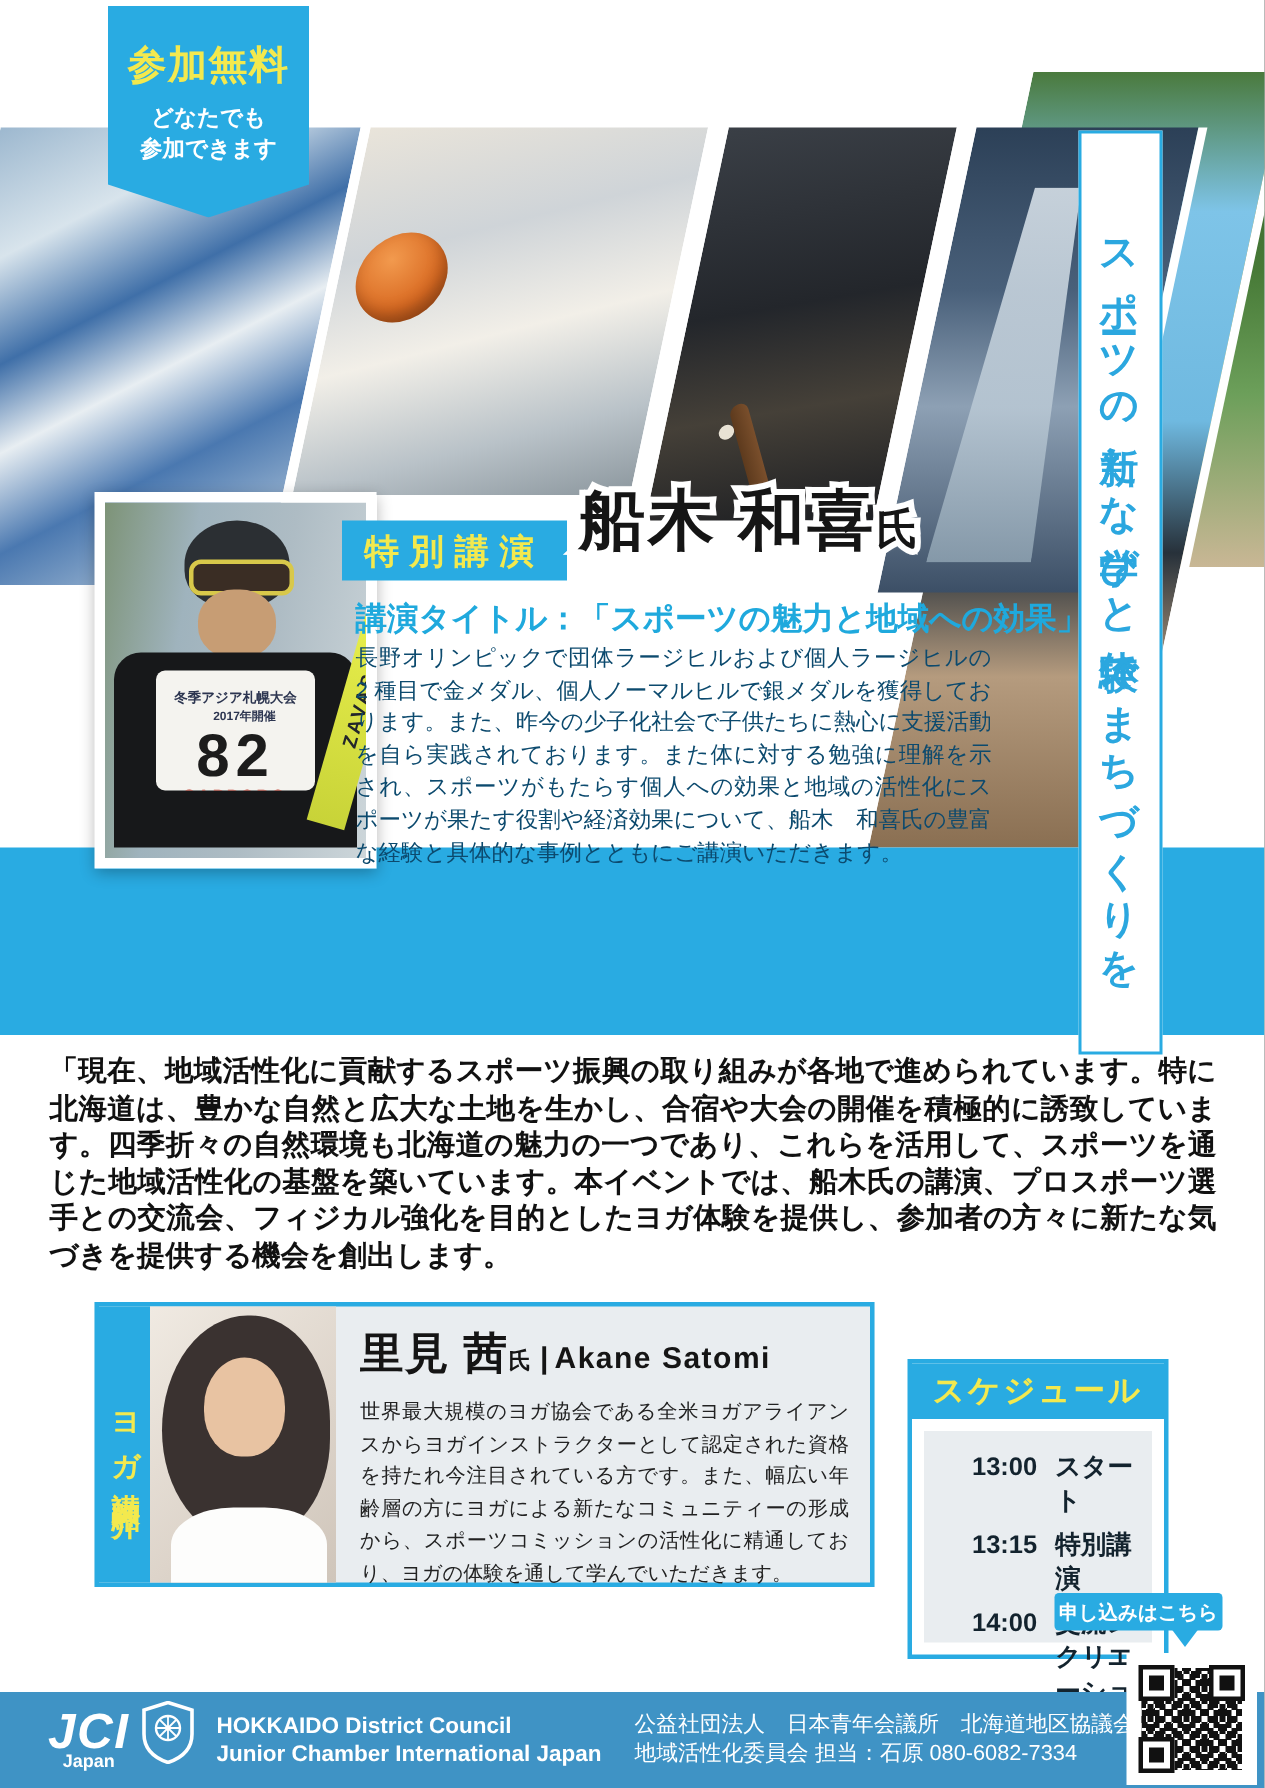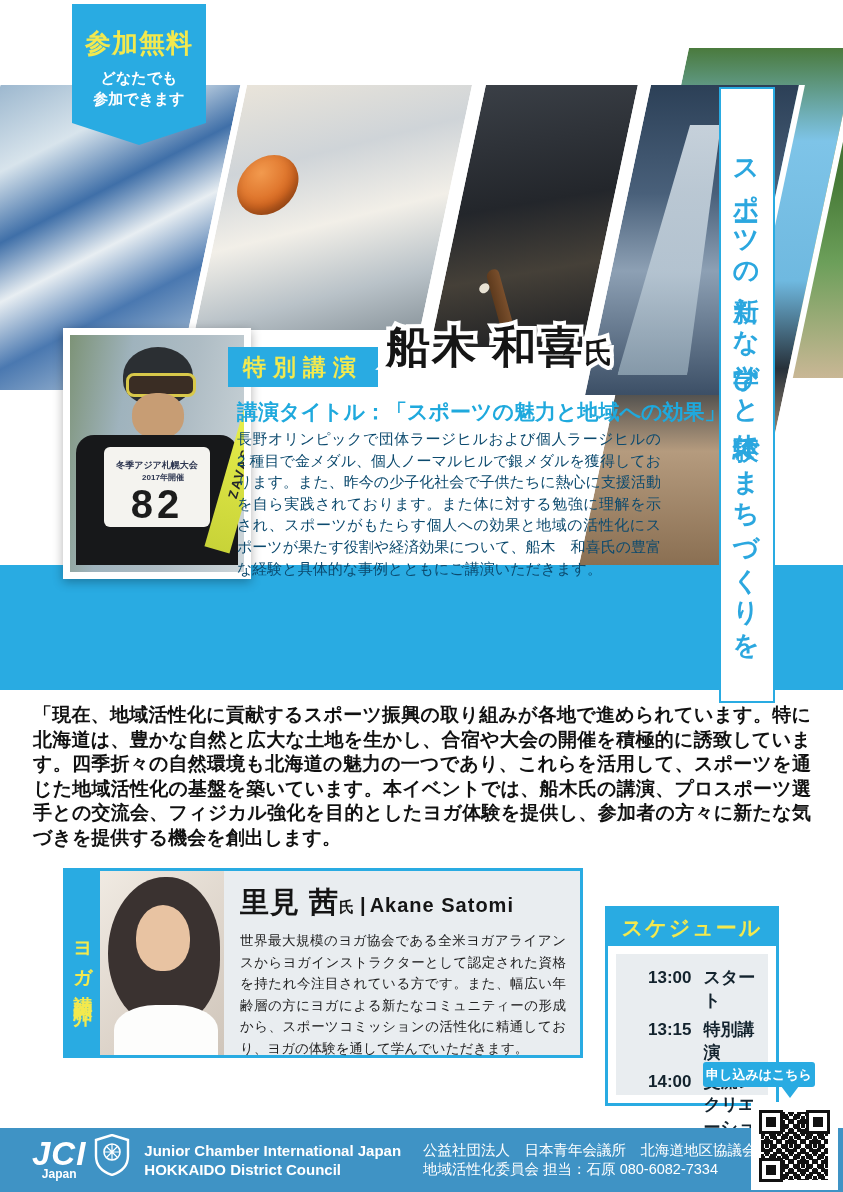--- a/index.html
+++ b/index.html
@@ -236,22 +236,22 @@
       <div class="logo-sub">Japan</div>
     </div>
     <div class="shield">
       <svg width="36" height="42" viewBox="0 0 36 42">
         <path d="M18 1 L34 6 V22 C34 32 27 38 18 41 C9 38 2 32 2 22 V6 Z" fill="none" stroke="#ffffff" stroke-width="2.4"></path>
         <circle cx="18" cy="18" r="8" fill="none" stroke="#ffffff" stroke-width="1.6"></circle>
         <path d="M18 10 V26 M10 18 H26 M12.5 12.5 L23.5 23.5 M23.5 12.5 L12.5 23.5" stroke="#ffffff" stroke-width="1.2"></path>
       </svg>
     </div>
     <div class="org-en">
+      <div>HOKKAIDO District Council</div>
       <div>Junior Chamber International Japan</div>
-      <div>HOKKAIDO District Council</div>
     </div>
     <div class="org-jp">
       <div>公益社団法人　日本青年会議所　北海道地区協議会 2024 年度</div>
       <div>地域活性化委員会 担当：石原 080-6082-7334</div>
     </div>
   </div>
 
 </div>
 
 </body></html>

